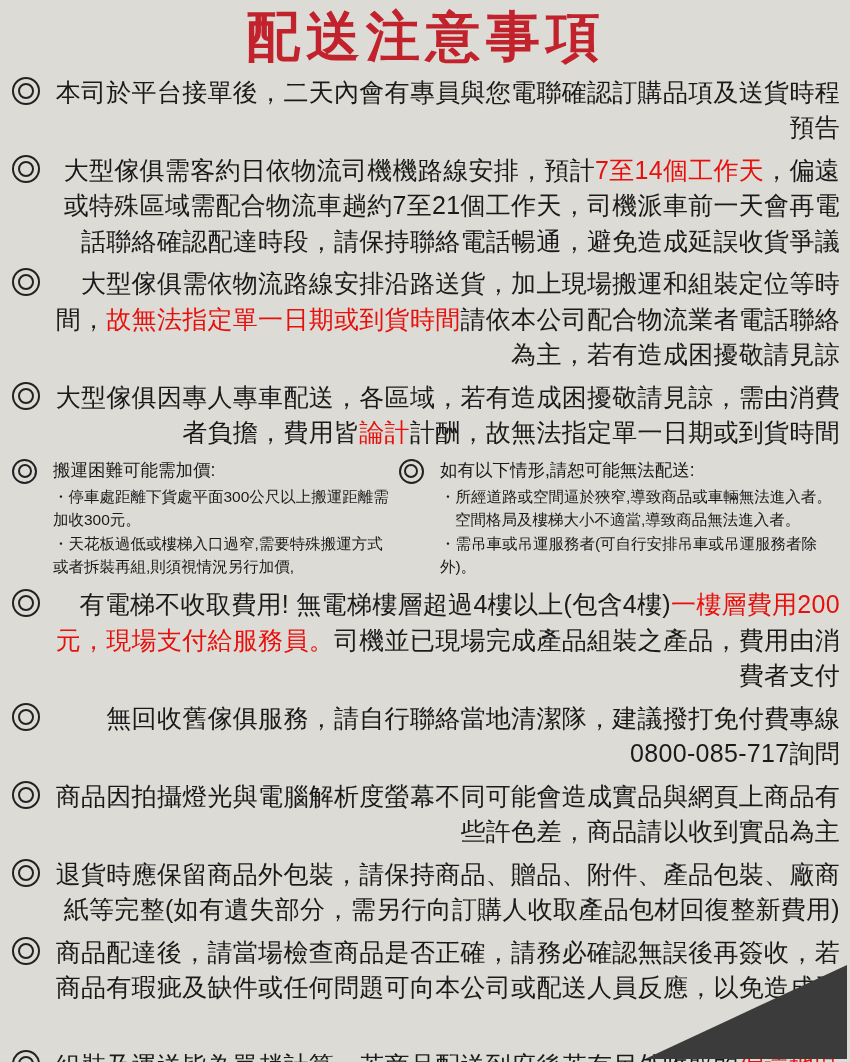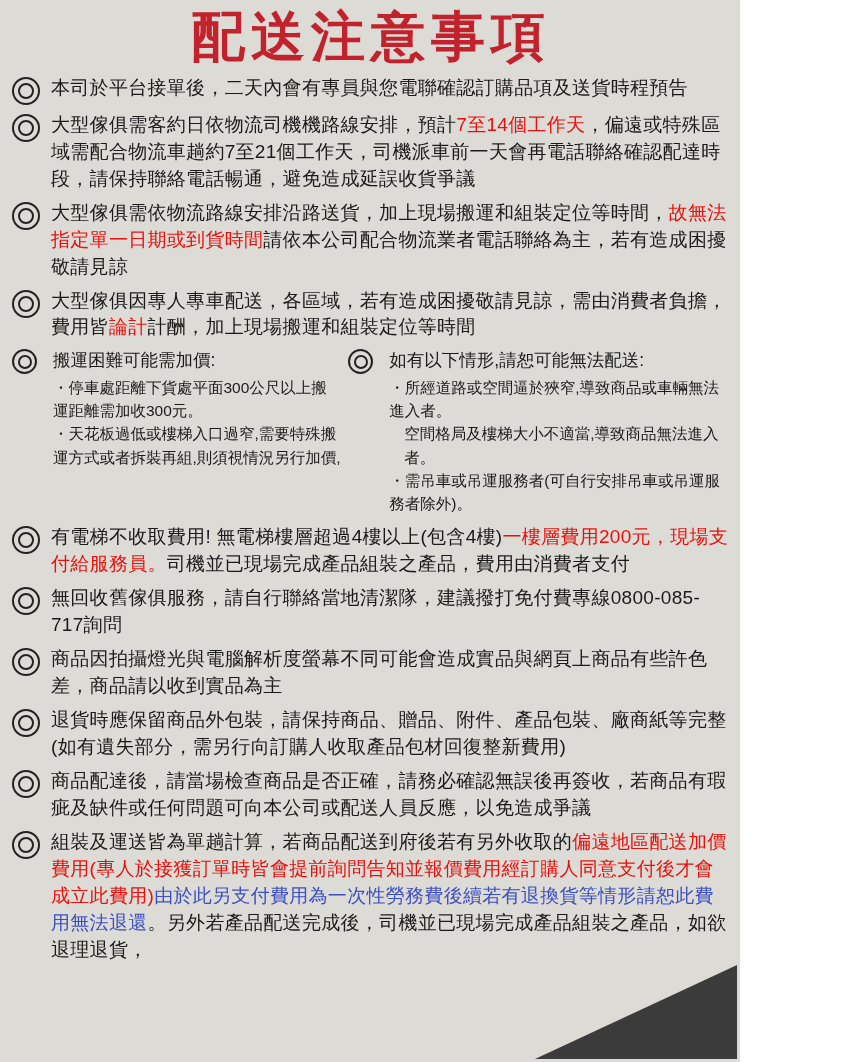--- a/index.html
+++ b/index.html
@@ -1,18 +1,18 @@
 <!DOCTYPE html>
 <html style="--title-red: #c2222c; --title-blue: #1e3799; --accent-red: #e8100c; --accent-blue: #3c4fc1; --ribbon: #3b3b3b;"><head>
 <meta charset="utf-8">
 <style>
   html,body{margin:0;padding:0;}
   .sheet{
     position:relative;
-    width:740px;height:1062px;
+    width:850px;height:1062px;
     background:#dcdbd6;
     font-family:"Liberation Sans","DejaVu Sans",sans-serif;
     color:#1a1a1a;
     overflow:hidden;
     box-sizing:border-box;
     padding:6px 10px 0 12px;
   }
   .title{
     text-align:center;
     font-weight:bold;
@@ -38,23 +38,24 @@
     flex:0 0 auto;
     margin-top:2px;
     background:transparent;
   }
   .blt-in{
     width:12px;height:12px;
     border:2px solid #222;
     border-radius:50%;
   }
   .txt{
-    font-size:19px;
+    font-size:25px;
     line-height:1.42;
     letter-spacing:0.3px;
+    text-align:right;
   }
   .txt .r{color:var(--accent-red,#e8100c);}
   .txt .b{color:var(--accent-blue,#3c4fc1);}
   .txt .k{color:#1a1a1a;}
   .cols{
     display:flex;
     width:100%;
     gap:6px;
     margin-bottom:9px;
   }
@@ -107,21 +108,21 @@
       <div class="item">
         <span class="blt">
           <span class="blt-in"></span>
         </span>
         <div class="txt"><span class="k">大型傢俱需依物流路線安排沿路送貨，加上現場搬運和組裝定位等時間，</span><span class="r">故無法指定單一日期或到貨時間</span><span class="k">請依本公司配合物流業者電話聯絡為主，若有造成困擾敬請見諒</span></div>
       </div>
       <div class="item">
         <span class="blt">
           <span class="blt-in"></span>
         </span>
-        <div class="txt"><span class="k">大型傢俱因專人專車配送，各區域，若有造成困擾敬請見諒，需由消費者負擔，費用皆</span><span class="r">論計</span><span class="k">計酬，加上現場搬運和組裝定位等時間</span></div>
+        <div class="txt"><span class="k">大型傢俱因專人專車配送，各區域，若有造成困擾敬請見諒，需由消費者負擔，費用皆</span><span class="r">論計</span><span class="k">計酬，故無法指定單一日期或到貨時間</span></div>
       </div>
       <div class="cols">
         <div class="col left">
           <span class="blt">
             <span class="blt-in"></span>
           </span>
           <div class="col-body">
             <div class="col-head">搬運困難可能需加價:</div>
             <div class="sub">・停車處距離下貨處平面300公尺以上搬運距離需加收300元。</div>
             <div class="sub">・天花板過低或樓梯入口過窄,需要特殊搬運方式或者拆裝再組,則須視情況另行加價,</div>

